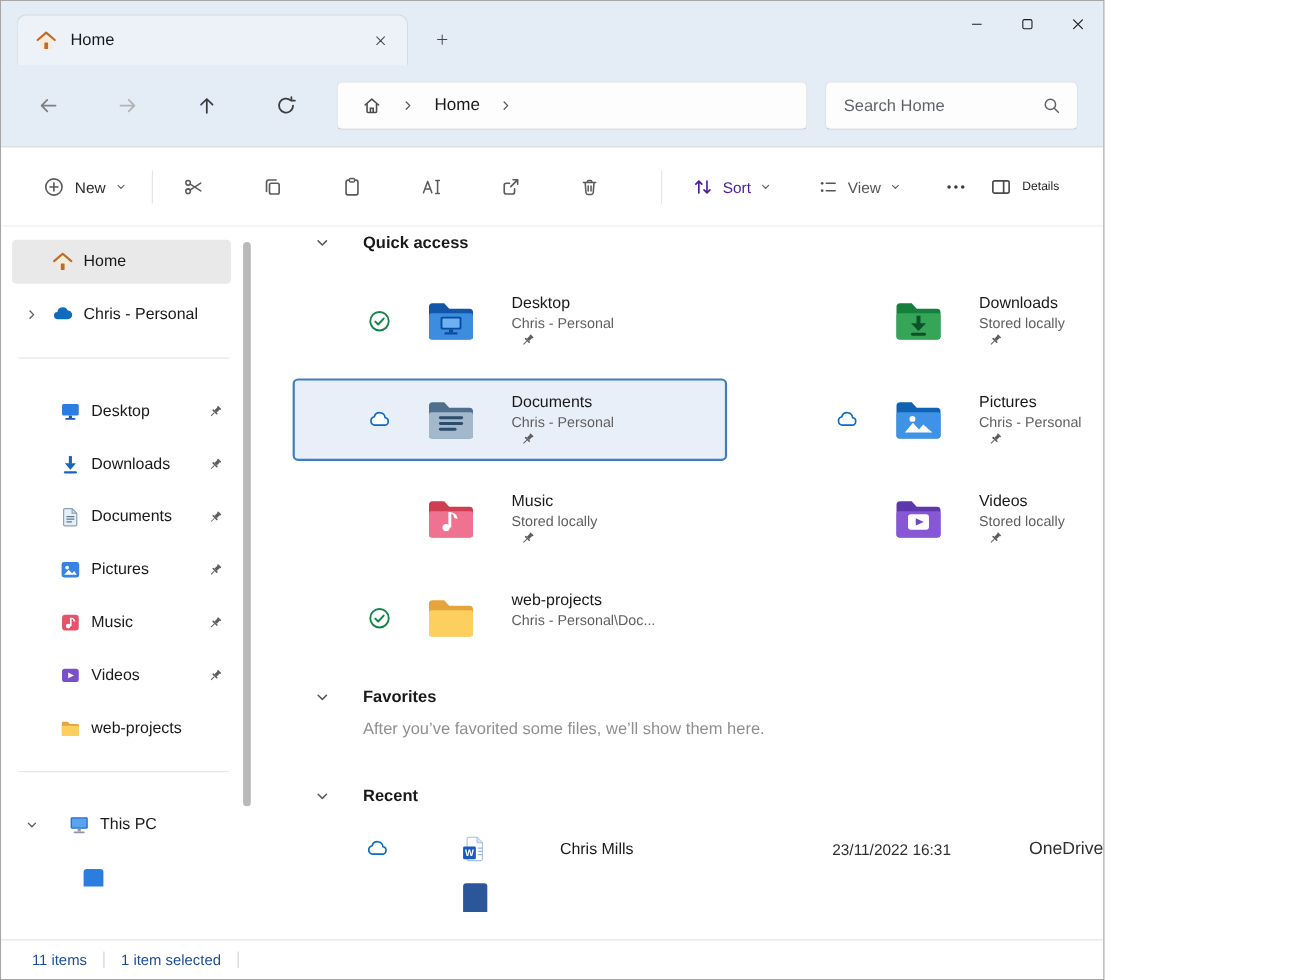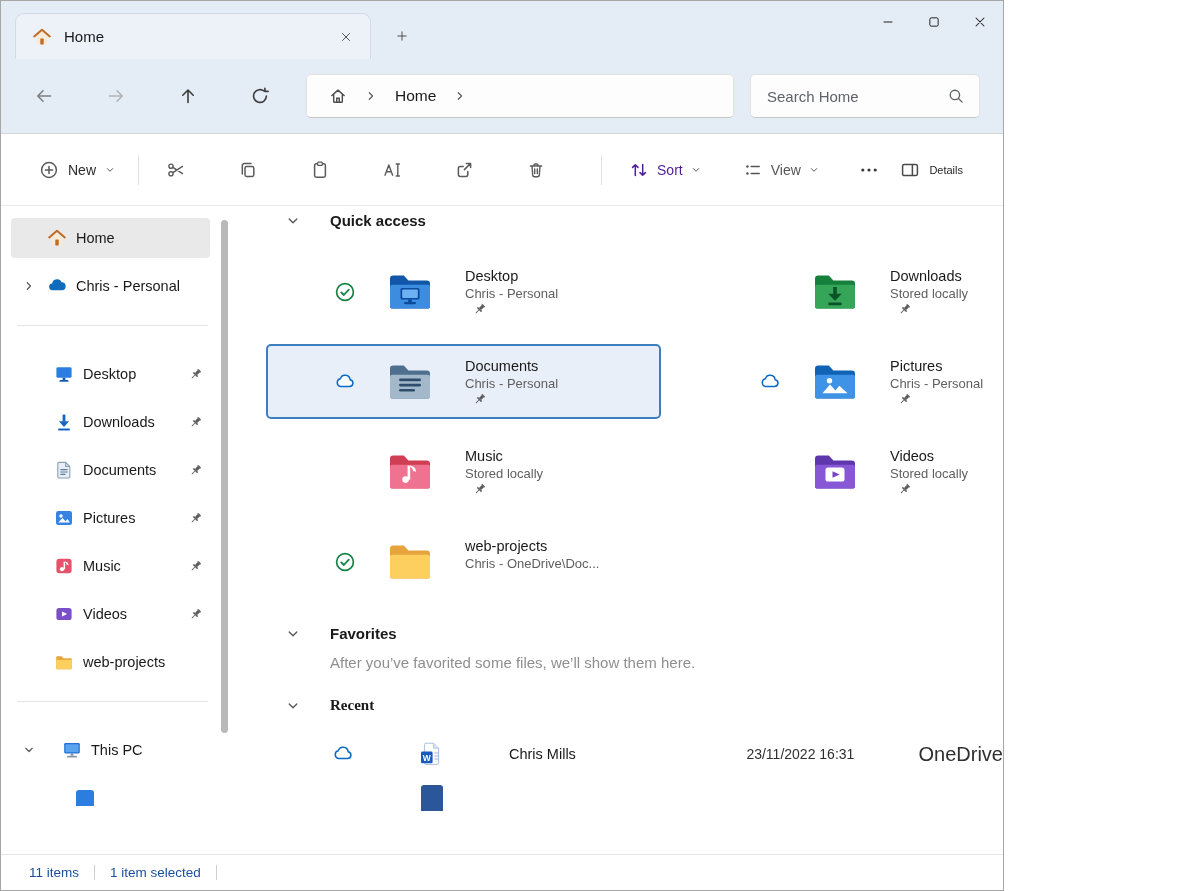--- a/index.html
+++ b/index.html
@@ -62,42 +62,42 @@
   .sb-pin{margin-left:auto;width:13px;height:13px;flex:0 0 auto;}
   .sb-sep{height:1px;background:#e4e4e4;margin:19px 26px 28px 16px;}
   .sb-scroll{position:absolute;top:14px;right:6px;width:7px;height:513px;background:#b9b9b9;border-radius:4px;}
   .pc-icon{margin-left:15px;}
 
   .content{flex:1;padding-left:32px;overflow:hidden;}
   .sec-header{display:flex;align-items:center;margin-top:6px;padding-left:20px;}
   .sec-chevron{width:14px;height:14px;flex:0 0 auto;}
   .sec-title{font-weight:bold;font-size:15px;margin-left:30px;}
   .mt-fav{margin-top:26px;}
-  .mt-rec{margin-top:26px;font-family:Liberation Serif, serif;}
+  .mt-rec{margin-top:44px;}
 
   .qa-grid{margin-top:25px;display:grid;grid-template-columns:395px 395px;column-gap:30px;row-gap:15px;}
   .tile{height:75px;display:flex;align-items:center;border:2px solid transparent;border-radius:5px;}
   .tile.selected{background:#e9eff8;border-color:#3d7ec0;}
   .tile-status{width:40px;margin-left:57px;display:flex;justify-content:center;flex:0 0 auto;}
   .tile-folder{width:48px;height:48px;margin-left:21px;flex:0 0 auto;}
   .tile-text{margin-left:31px;display:flex;flex-direction:column;gap:2px;}
   .tile-name{font-size:14.5px;}
   .tile-sub{font-size:13px;color:#5f5f5f;}
   .tile-pin{width:13px;height:13px;margin-left:8px;}
   .pin-space{height:13px;margin-left:8px;}
 
   .fav-text{margin-top:12px;margin-left:64px;color:#8f8f8f;font-size:15px;}
 
   .recent-list{margin-top:18px;}
   .recent-row{height:44px;display:flex;align-items:center;gap:44px;}
   .r-status{width:40px;margin-left:57px;display:flex;justify-content:center;flex:0 0 auto;}
   .r-icon{width:26px;height:26px;margin-left:12px;flex:0 0 auto;}
   .r-name{margin-left:20px;width:317px;font-size:14.5px;}
   .r-date{width:210px;font-size:14px;color:#2f2f2f;}
-  .r-loc{font-size:20px;color:#2f2f2f;}
+  .r-loc{font-size:16px;color:#2f2f2f;}
   .partial-icon{display:block;width:22px;height:26px;background:#2b579a;border-radius:3px 3px 0 0;margin-left:14px;}
   .sb-partial{width:18px;height:16px;background:#2b7de0;border-radius:3px 3px 0 0;margin-left:0;}
 
   
   .statusbar{flex:0 0 36px;background:#fff;border-top:1px solid #e3e3e3;display:flex;align-items:center;padding-left:28px;gap:15px;font-size:13.5px;color:#1b4d9a;}
   .sb-divline{width:1px;height:15px;background:#cfcfcf;}
 </style>
 </head>
 <body>
 
@@ -677,21 +677,21 @@
           <span class="tile-status">
               <svg class="ic22">
                 <use href="#i-check"></use>
               </svg>
             </span>
           <svg class="tile-folder">
               <use href="#i-folder48"></use>
             </svg>
           <div class="tile-text">
             <span class="tile-name">web-projects</span>
-            <span class="tile-sub">Chris - OneDrive\Doc...</span>
+            <span class="tile-sub">Chris - Personal\Doc...</span>
             <span class="pin-space"></span>
           </div>
         </div>
       </div>
 
       <div class="sec-header mt-fav">
         <svg class="sec-chevron">
             <use href="#i-chev-down"></use>
           </svg>
         <span class="sec-title">Favorites</span>

